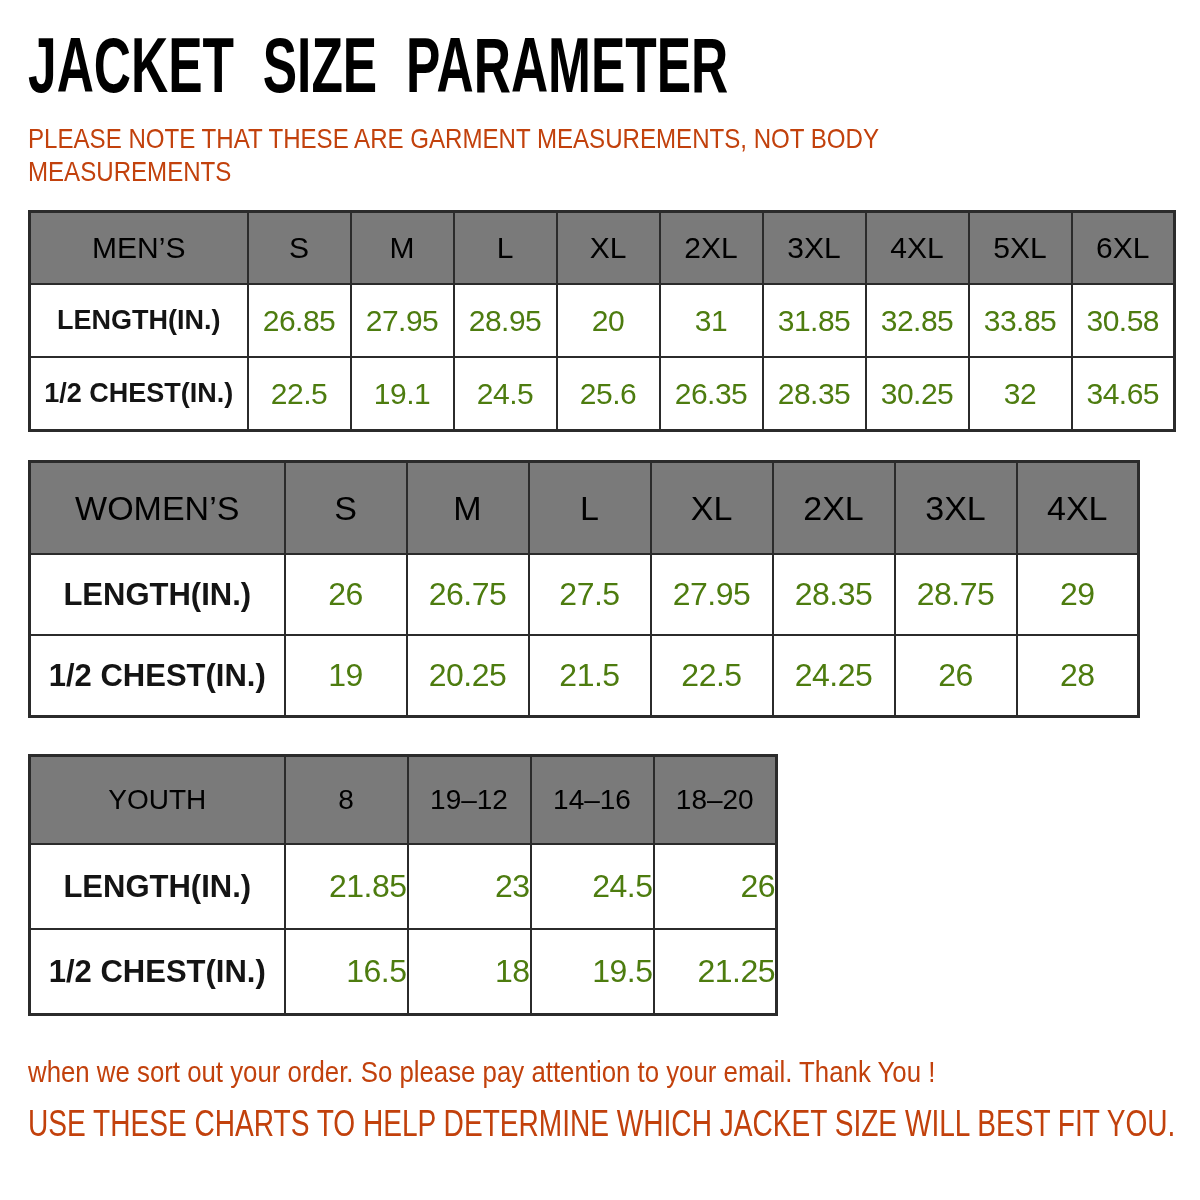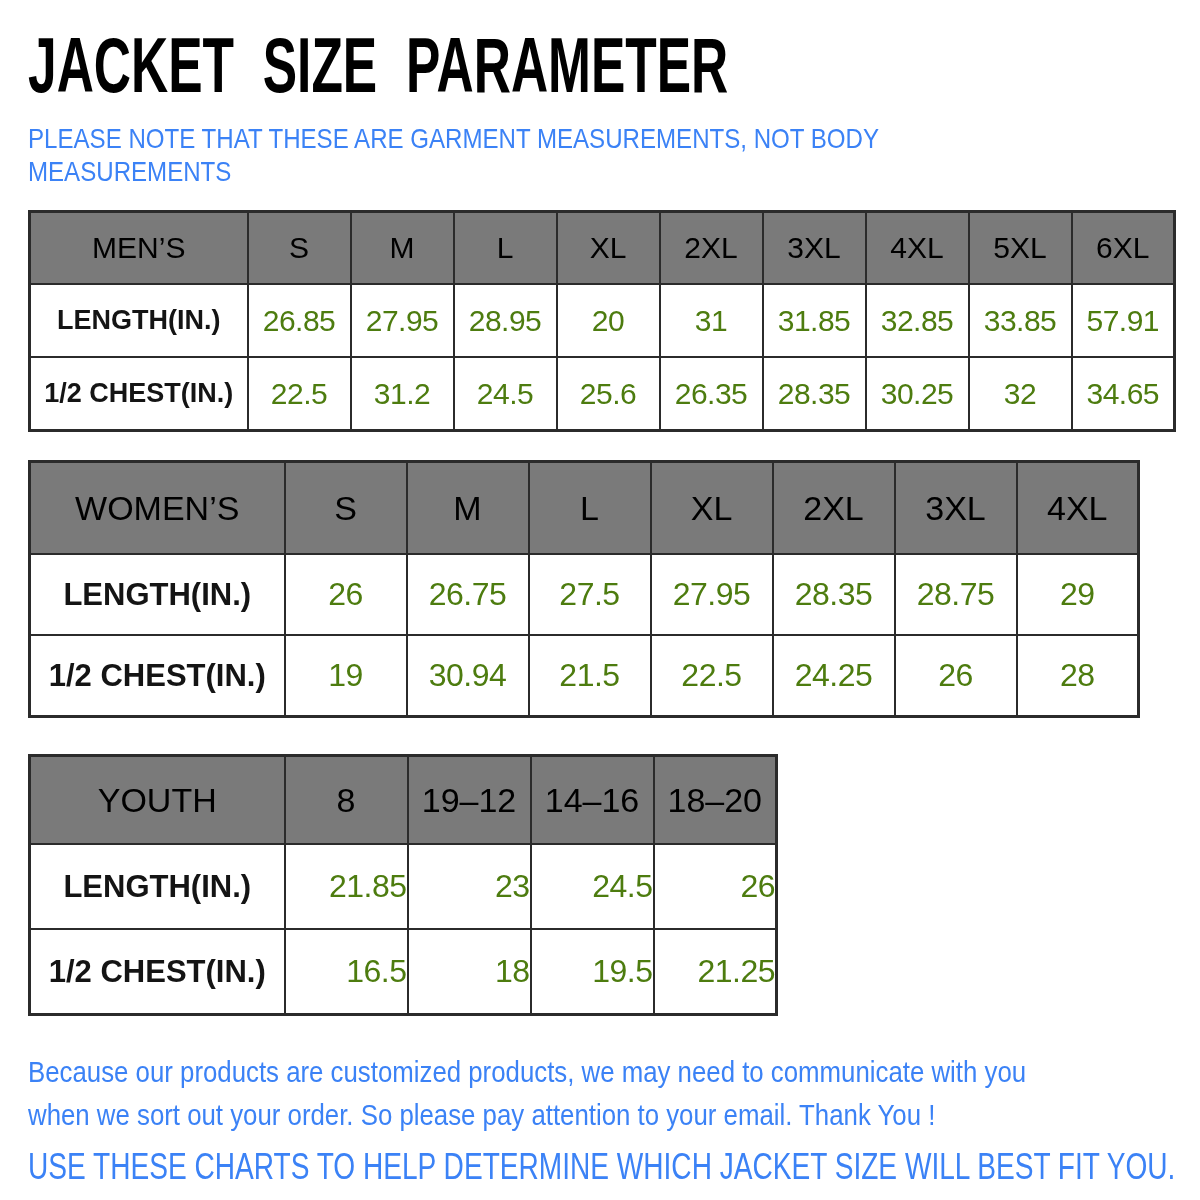--- a/index.html
+++ b/index.html
@@ -30,21 +30,21 @@
     word-spacing: 22px;
     color: #000;
     transform: scaleX(0.66);
     transform-origin: left center;
     line-height: 1;
   }
   
   .red-line {
     display: block;
     white-space: nowrap;
-    color: #3b82f6;
+    color: #c2410c;
   }
   .cond {
     display: inline-block;
     transform: scaleX(0.86);
     transform-origin: left center;
     white-space: nowrap;
   }
   .note { margin-top: 16px; }
   .note .red-line { font-size: 28px; line-height: 33px; font-weight: 400; }
   .footer-para { margin-top: 34px; }
@@ -86,21 +86,21 @@
   #mens-table td.row-label { font-size: 27px; }
   #mens-table td.val { font-size: 30px; }
   
   #womens-table { margin-top: 28px; width: 1110px; }
   #womens-table th { height: 90px; font-size: 34px; }
   #womens-table td { height: 79px; }
   #womens-table td.row-label { font-size: 31px; }
   #womens-table td.val { font-size: 32px; }
   
   #youth-table { margin-top: 36px; width: 747px; }
-  #youth-table th { height: 86px; font-size: 34px; }
+  #youth-table th { height: 86px; font-size: 28px; }
   #youth-table td { height: 83px; }
   #youth-table td.row-label { font-size: 31px; }
   #youth-table td.val { font-size: 32px; text-align: right; }
 </style>
 </head>
 <body>
 
 <div class="page">
 
   <div class="title">
@@ -141,26 +141,26 @@
     <tr>
       <td class="row-label">LENGTH(IN.)</td>
       <td class="val">26.85</td>
       <td class="val">27.95</td>
       <td class="val">28.95</td>
       <td class="val">20</td>
       <td class="val">31</td>
       <td class="val">31.85</td>
       <td class="val">32.85</td>
       <td class="val">33.85</td>
-      <td class="val">57.91</td>
+      <td class="val">30.58</td>
     </tr>
     <tr>
       <td class="row-label">1/2 CHEST(IN.)</td>
       <td class="val">22.5</td>
-      <td class="val">31.2</td>
+      <td class="val">19.1</td>
       <td class="val">24.5</td>
       <td class="val">25.6</td>
       <td class="val">26.35</td>
       <td class="val">28.35</td>
       <td class="val">30.25</td>
       <td class="val">32</td>
       <td class="val">34.65</td>
     </tr>
   </tbody>
     </table>
@@ -193,21 +193,21 @@
       <td class="val">26.75</td>
       <td class="val">27.5</td>
       <td class="val">27.95</td>
       <td class="val">28.35</td>
       <td class="val">28.75</td>
       <td class="val">29</td>
     </tr>
     <tr>
       <td class="row-label">1/2 CHEST(IN.)</td>
       <td class="val">19</td>
-      <td class="val">30.94</td>
+      <td class="val">20.25</td>
       <td class="val">21.5</td>
       <td class="val">22.5</td>
       <td class="val">24.25</td>
       <td class="val">26</td>
       <td class="val">28</td>
     </tr>
   </tbody>
     </table>
 
   <table class="size-table" id="youth-table">
@@ -237,21 +237,20 @@
       <td class="row-label">1/2 CHEST(IN.)</td>
       <td class="val">16.5</td>
       <td class="val">18</td>
       <td class="val">19.5</td>
       <td class="val">21.25</td>
     </tr>
   </tbody>
     </table>
 
   <div class="footer-para">
-    <span class="red-line"><span class="cond">Because our products are customized products, we may need to communicate with you</span></span>
     <span class="red-line"><span class="cond">when we sort out your order. So please pay attention to your email. Thank You !</span></span>
   </div>
 
   <div class="usage">
     <span class="red-line"><span class="cond">USE THESE CHARTS TO HELP DETERMINE WHICH JACKET SIZE WILL BEST FIT YOU.</span></span>
   </div>
 
 </div>
 
 </body></html>

